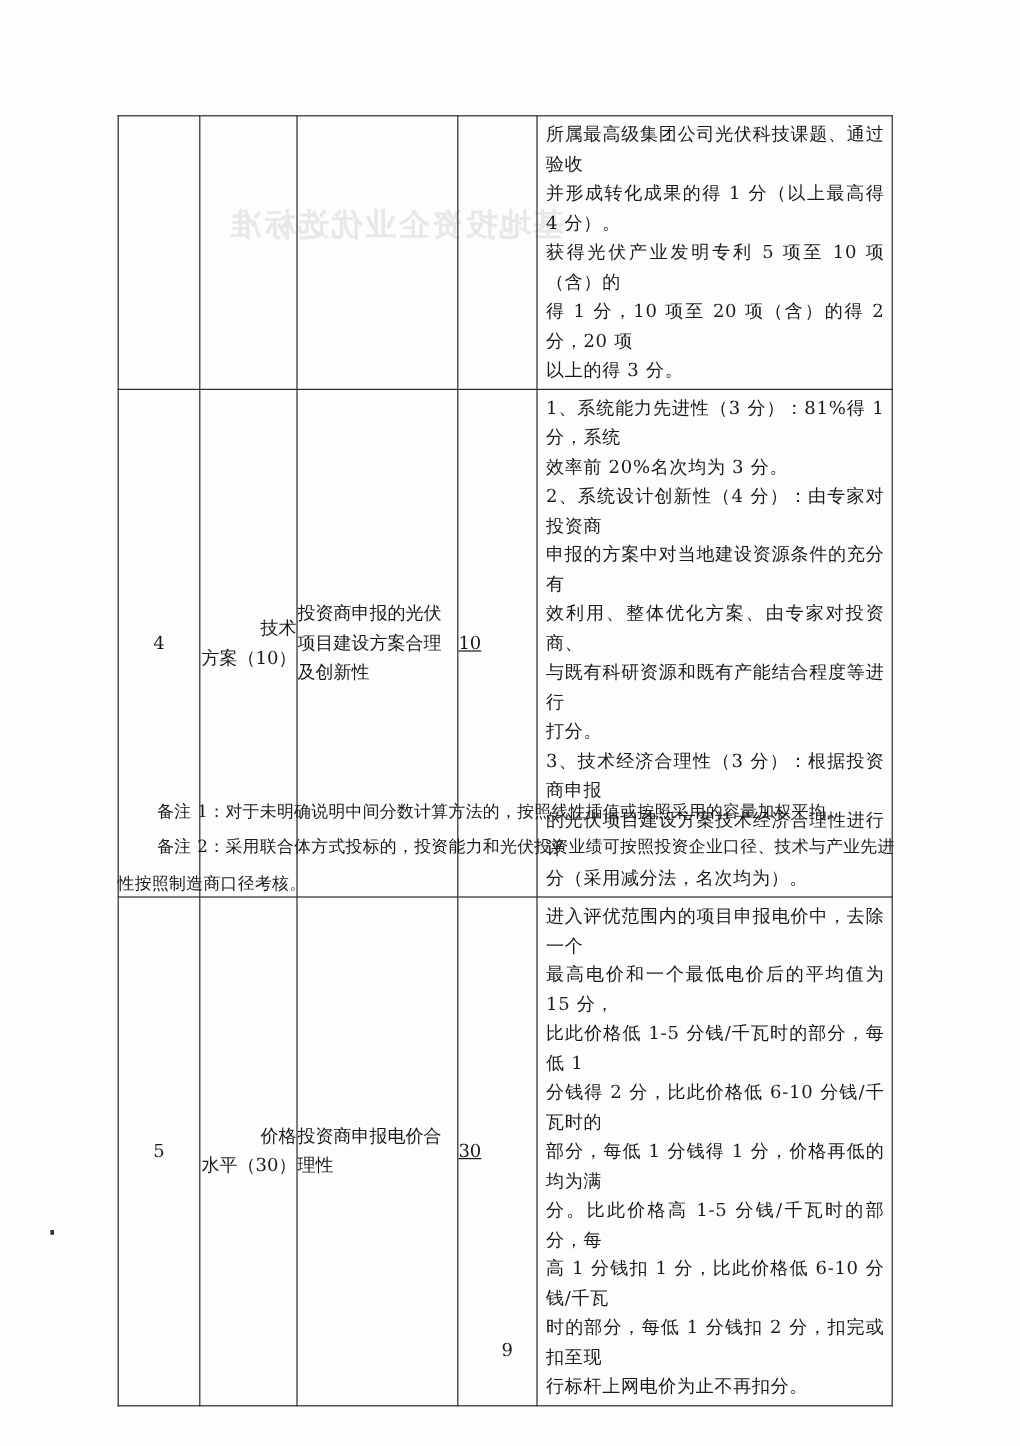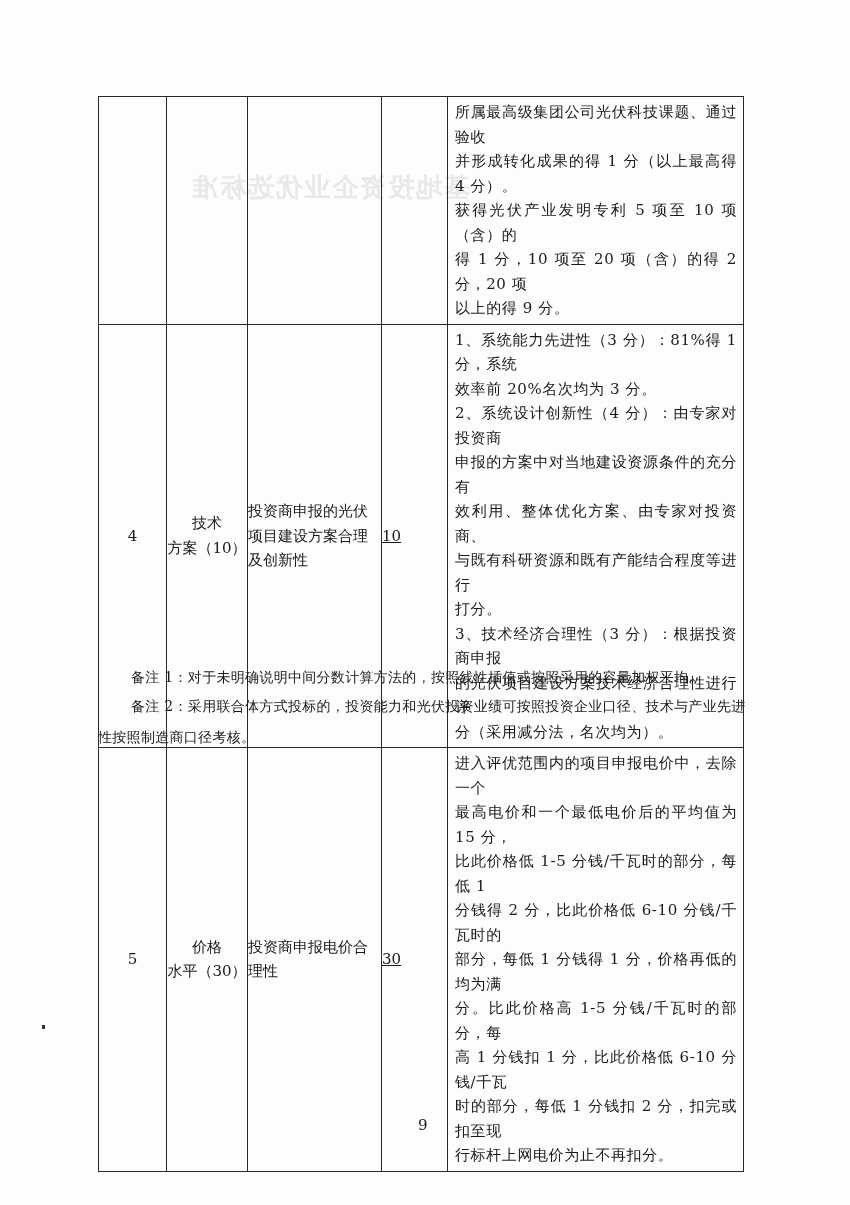--- a/index.html
+++ b/index.html
@@ -7,21 +7,21 @@
     width:850px; height:1205px; background:#fdfdfd; position:relative; overflow:hidden;
     font-family:"DejaVu Serif", "Liberation Serif", serif; color:#1a1a1a;
   }
   .ghost { position:absolute; left:190px; top:170px; font-size:26px; color:#e8e8e8; font-weight:bold; letter-spacing:2px; transform:scaleX(-1); }
   table.score {
     position:absolute; left:98px; top:96px; width:646px; border-collapse:collapse;
     font-size:15px; line-height:24.5px;
   }
   table.score td { border:1.3px solid #2a2a2a; padding:0; vertical-align:middle; }
   .c1 { width:67px; text-align:center; }
-  .c2 { width:80px; text-align:center; }
+  .c2 { width:80px; text-align:right; }
   .c3 { width:133px; text-align:left; }
   .c4 { width:65px; text-align:left;text-decoration:underline; }
   .c5 { padding:3px 6px 3px 7px !important; text-align:justify; letter-spacing:0.6px; }
   .line { display:block; }
   .notes { position:absolute; left:98px; top:664px; width:660px; font-size:14px; letter-spacing:0.3px; }
   .notes p { margin:0; }
   .n1 { line-height:27px; text-indent:33px; }
   .n2 { line-height:31px; text-indent:33px; }
   .n3 { margin-top:8px !important; line-height:43px; text-indent:33px; }
   .page-num { position:absolute; left:418px; top:1116px; font-size:15px; }
@@ -37,21 +37,21 @@
       <tr style="height:114px;">
     <td class="c1"></td>
     <td class="c2"></td>
     <td class="c3"></td>
     <td class="c4"></td>
     <td class="c5">
       <span class="line">所属最高级集团公司光伏科技课题、通过验收</span>
       <span class="line">并形成转化成果的得 1 分（以上最高得 4 分）。</span>
       <span class="line">获得光伏产业发明专利 5 项至 10 项（含）的</span>
       <span class="line">得 1 分，10 项至 20 项（含）的得 2 分，20 项</span>
-      <span class="line">以上的得 9 分。</span>
+      <span class="line">以上的得 3 分。</span>
     </td>
   </tr>
   <tr style="height:242px;">
     <td class="c1">4</td>
     <td class="c2">
       <span class="line">技术</span>
       <span class="line">方案（10）</span>
     </td>
     <td class="c3">
       <span class="line">投资商申报的光伏</span>

